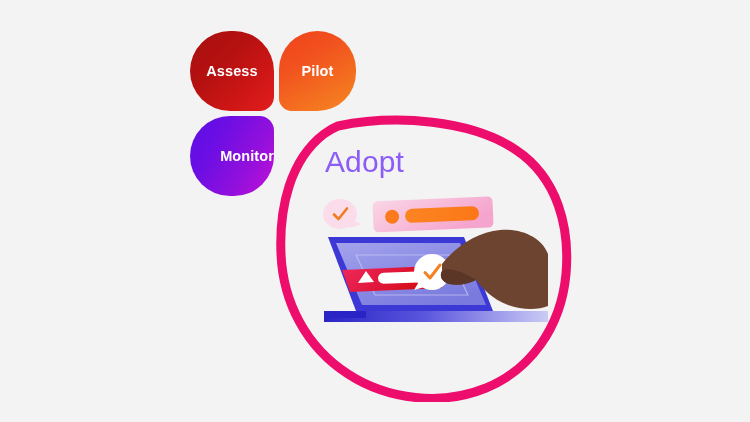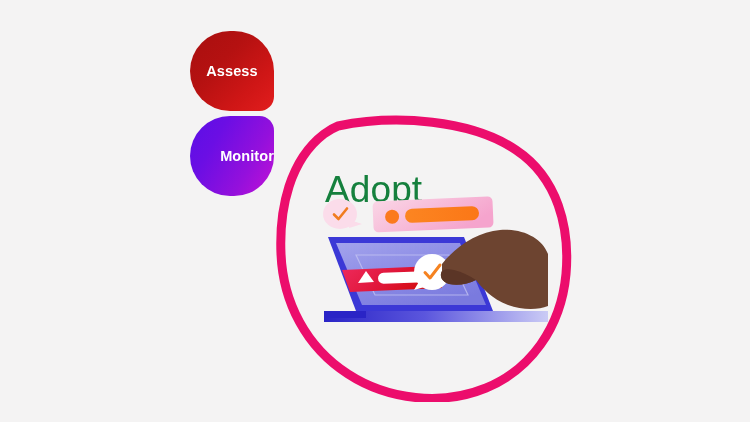--- a/index.html
+++ b/index.html
@@ -61,44 +61,46 @@
   
   #adopt-ring {
     position: absolute;
     left: 276px; top: 112px;
     width: 296px; height: 290px;
   }
   
   #adopt-title {
     position: absolute;
     left: 325px; top: 147px;
-    font-size: 37px;
+    font-size: 30px;
     font-weight: 400;
-    color: #15803d;
+    color: #8b5cf6;
     letter-spacing: 0.1px;
     line-height: 1;
     user-select: none;
-    margin-top: 24px;
   }
   
   #laptop-scene {
     position: absolute;
     left: 316px; top: 192px;
     width: 232px; height: 146px;
   }
 </style>
 </head>
 <body>
 
 <div id="stage">
 
   <div class="blob" id="blob-assess">
     <span class="blob-label">Assess</span>
   </div>
 
+  <div class="blob" id="blob-pilot">
+    <span class="blob-label">Pilot</span>
+  </div>
 
   <div class="blob" id="blob-monitor">
     <span class="blob-label">Monitor</span>
   </div>
 
   <svg id="adopt-ring" viewBox="0 0 296 290">
     <path d="M 62 14
              C 120 2, 196 8, 240 38
              C 282 66, 294 116, 290 162
              C 285 216, 254 258, 210 276

